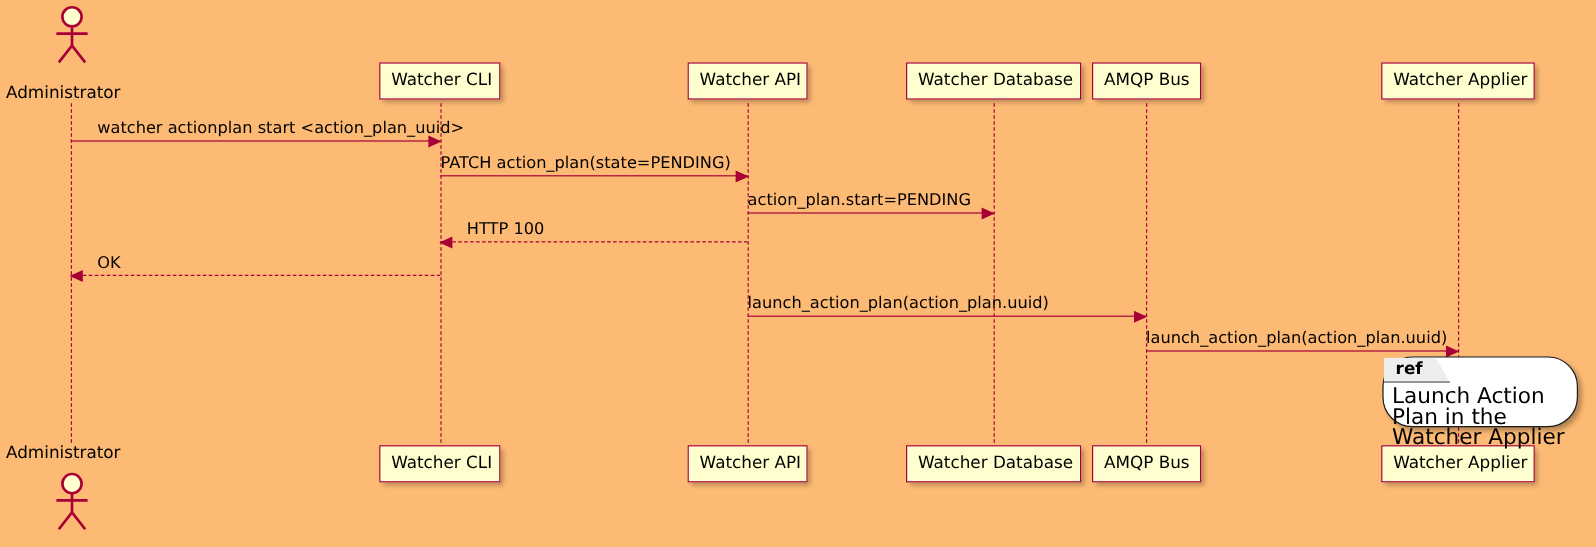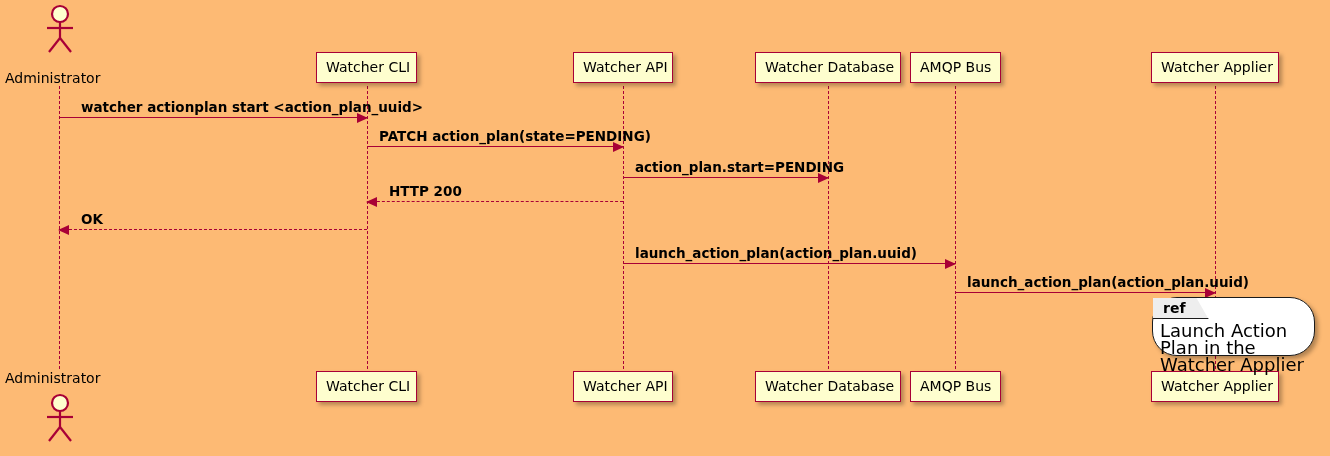--- a/index.html
+++ b/index.html
@@ -47,21 +47,20 @@
     position: absolute;
     font-size: 14px;
     color: #000000;
     white-space: nowrap;
   }
   
   .msg {
     position: absolute;
     height: 0;
     border-top: 1.6px solid #A80036;
-    font-weight: bold;
   }
   .msg.dashed {
     border-top: 1.6px dashed #A80036;
   }
   .arrowhead {
     position: absolute;
     width: 0;
     height: 0;
     top: -5px;
   }
@@ -77,21 +76,21 @@
     border-bottom: 5.5px solid transparent;
     border-right: 11px solid #A80036;
   }
   .msg-label {
     position: absolute;
     font-size: 13.5px;
     color: #000000;
     white-space: nowrap;
     top: -19px;
   }
-  .msg-label.lbl-left { left: 12px; }
+  .msg-label.lbl-left { left: 0; }
   .msg-label.lbl-right { left: 22px; }
   
   .ref-box {
     position: absolute;
     box-sizing: border-box;
     background: #FFFFFF;
     border: 1.7px solid #1B1B1B;
     box-shadow: 3px 3px 4px rgba(0,0,0,0.30);
   }
   .ref-tab {
@@ -177,21 +176,21 @@
     <div class="msg-label lbl-left">PATCH action_plan(state=PENDING)</div>
   </div>
 
   <div class="msg" style="left:623px; top:177px; width:205px;">
     <div class="arrowhead right"></div>
     <div class="msg-label lbl-left">action_plan.start=PENDING</div>
   </div>
 
   <div class="msg dashed" style="left:367px; top:201px; width:256px;">
     <div class="arrowhead left"></div>
-    <div class="msg-label lbl-right">HTTP 200</div>
+    <div class="msg-label lbl-right">HTTP 100</div>
   </div>
 
   <div class="msg dashed" style="left:59px; top:229px; width:308px;">
     <div class="arrowhead left"></div>
     <div class="msg-label lbl-right">OK</div>
   </div>
 
   <div class="msg" style="left:623px; top:263px; width:332px;">
     <div class="arrowhead right"></div>
     <div class="msg-label lbl-left">launch_action_plan(action_plan.uuid)</div>

